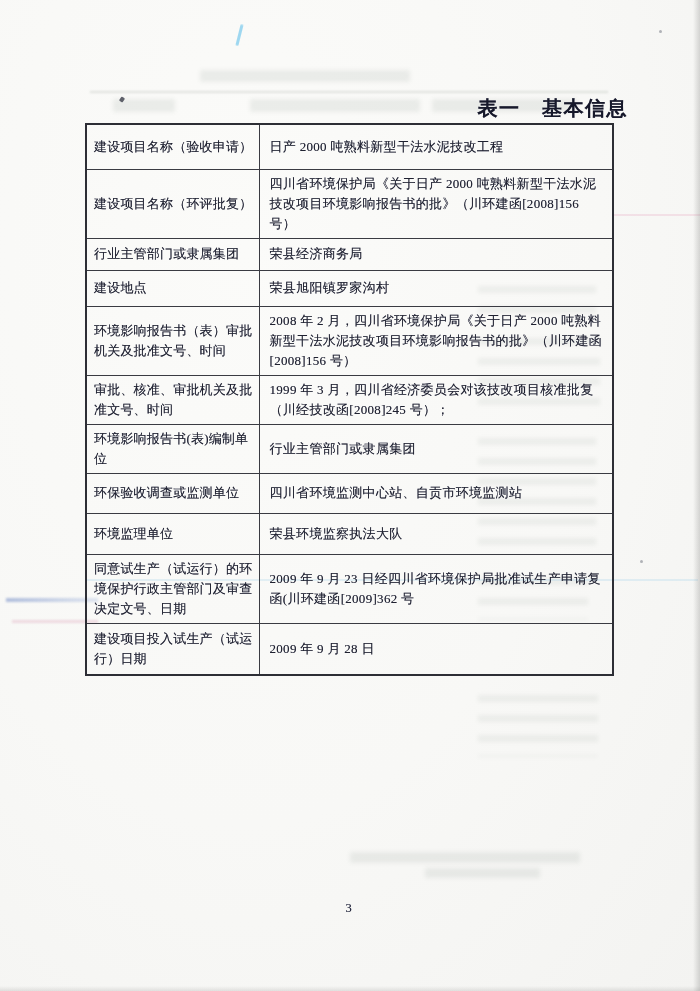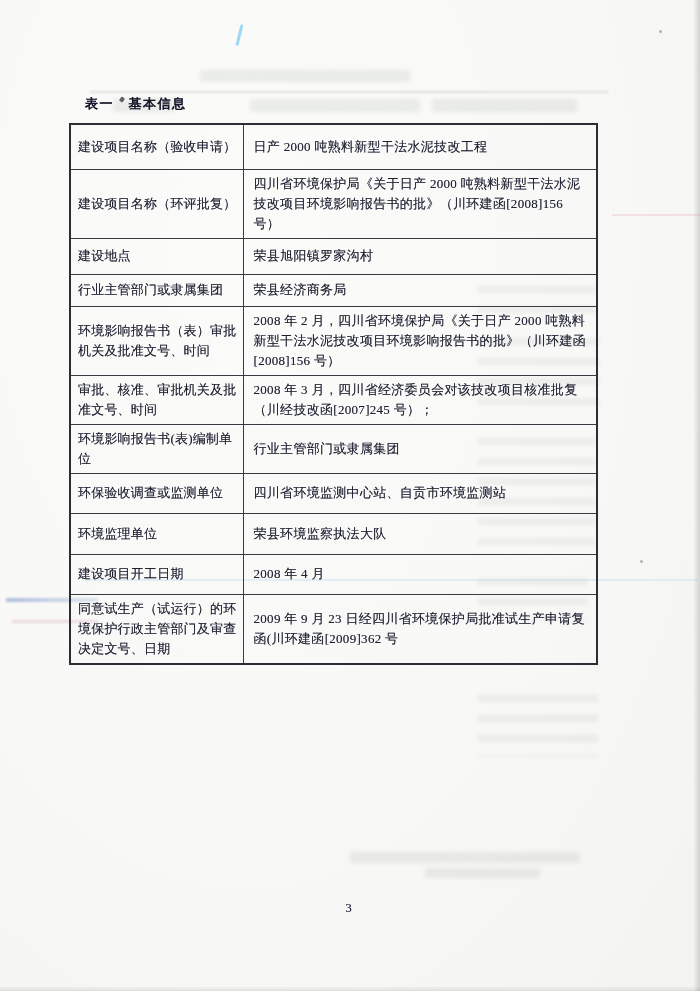--- a/index.html
+++ b/index.html
@@ -3,26 +3,26 @@
 <meta charset="utf-8">
 <style>
   html,body{margin:0;padding:0;background:#eceae8;}
   .sheet{
     position:relative;width:700px;height:991px;overflow:hidden;
     background:radial-gradient(ellipse at 35% 25%, #fbfbf9 0%, #f8f8f6 55%, #f3f3f1 100%);
     font-family:"Liberation Serif","DejaVu Serif",serif;
     color:#1f2130;
   }
   .doc-title{
-    position:absolute;left:85px;top:95px;width:527px;height:24px;
-    text-align:left;font-size:13px;font-weight:bold;letter-spacing:1.5px;
+    position:absolute;left:101px;top:95px;width:527px;height:24px;
+    text-align:right;font-size:20px;font-weight:bold;letter-spacing:1.5px;
     color:#16182a;text-shadow:0 0 .6px rgba(25,28,60,.55);
   }
   table.info{
-    position:absolute;left:69px;top:123px;width:527px;
+    position:absolute;left:85px;top:123px;width:527px;
     border-collapse:collapse;table-layout:fixed;
     border:2px solid #2d2e35;
     background:transparent;
   }
   table.info td{
     border:1.4px solid #3a3b42;
     font-size:13px;line-height:20px;vertical-align:middle;
     text-shadow:0 0 .6px rgba(28,30,62,.5);
     overflow:hidden;
   }
@@ -104,54 +104,54 @@
       </colgroup>
     <tbody>
       <tr style="height:45px">
         <td class="label">建设项目名称（验收申请）</td>
         <td class="value">日产 2000 吨熟料新型干法水泥技改工程</td>
       </tr>
       <tr style="height:46px">
         <td class="label">建设项目名称（环评批复）</td>
         <td class="value">四川省环境保护局《关于日产 2000 吨熟料新型干法水泥技改项目环境影响报告书的批》（川环建函[2008]156 号）</td>
       </tr>
+      <tr style="height:32px">
+        <td class="label">行业主管部门或隶属集团</td>
+        <td class="value">荣县经济商务局</td>
+      </tr>
       <tr style="height:36px">
         <td class="label">建设地点</td>
         <td class="value">荣县旭阳镇罗家沟村</td>
-      </tr>
-      <tr style="height:32px">
-        <td class="label">行业主管部门或隶属集团</td>
-        <td class="value">荣县经济商务局</td>
       </tr>
       <tr style="height:51px">
         <td class="label">环境影响报告书（表）审批机关及批准文号、时间</td>
         <td class="value">2008 年 2 月，四川省环境保护局《关于日产 2000 吨熟料新型干法水泥技改项目环境影响报告书的批》（川环建函[2008]156 号）</td>
       </tr>
       <tr style="height:45px">
         <td class="label">审批、核准、审批机关及批准文号、时间</td>
-        <td class="value">2008 年 3 月，四川省经济委员会对该技改项目核准批复（川经技改函[2007]245 号）；</td>
+        <td class="value">1999 年 3 月，四川省经济委员会对该技改项目核准批复（川经技改函[2008]245 号）；</td>
       </tr>
       <tr style="height:39px">
         <td class="label">环境影响报告书(表)编制单位</td>
         <td class="value">行业主管部门或隶属集团</td>
       </tr>
       <tr style="height:40px">
         <td class="label">环保验收调查或监测单位</td>
         <td class="value">四川省环境监测中心站、自贡市环境监测站</td>
       </tr>
       <tr style="height:41px">
         <td class="label">环境监理单位</td>
         <td class="value">荣县环境监察执法大队</td>
       </tr>
-      <tr style="height:40px">
-        <td class="label">建设项目开工日期</td>
-        <td class="value">2008 年 4 月</td>
-      </tr>
       <tr style="height:68px">
         <td class="label">同意试生产（试运行）的环境保护行政主管部门及审查决定文号、日期</td>
         <td class="value">2009 年 9 月 23 日经四川省环境保护局批准试生产申请复函(川环建函[2009]362 号</td>
+      </tr>
+      <tr style="height:52px">
+        <td class="label">建设项目投入试生产（试运行）日期</td>
+        <td class="value">2009 年 9 月 28 日</td>
       </tr>
     </tbody>
   </table>
 
   <div class="page-number">3</div>
 
 </div>
 
 </body></html>

